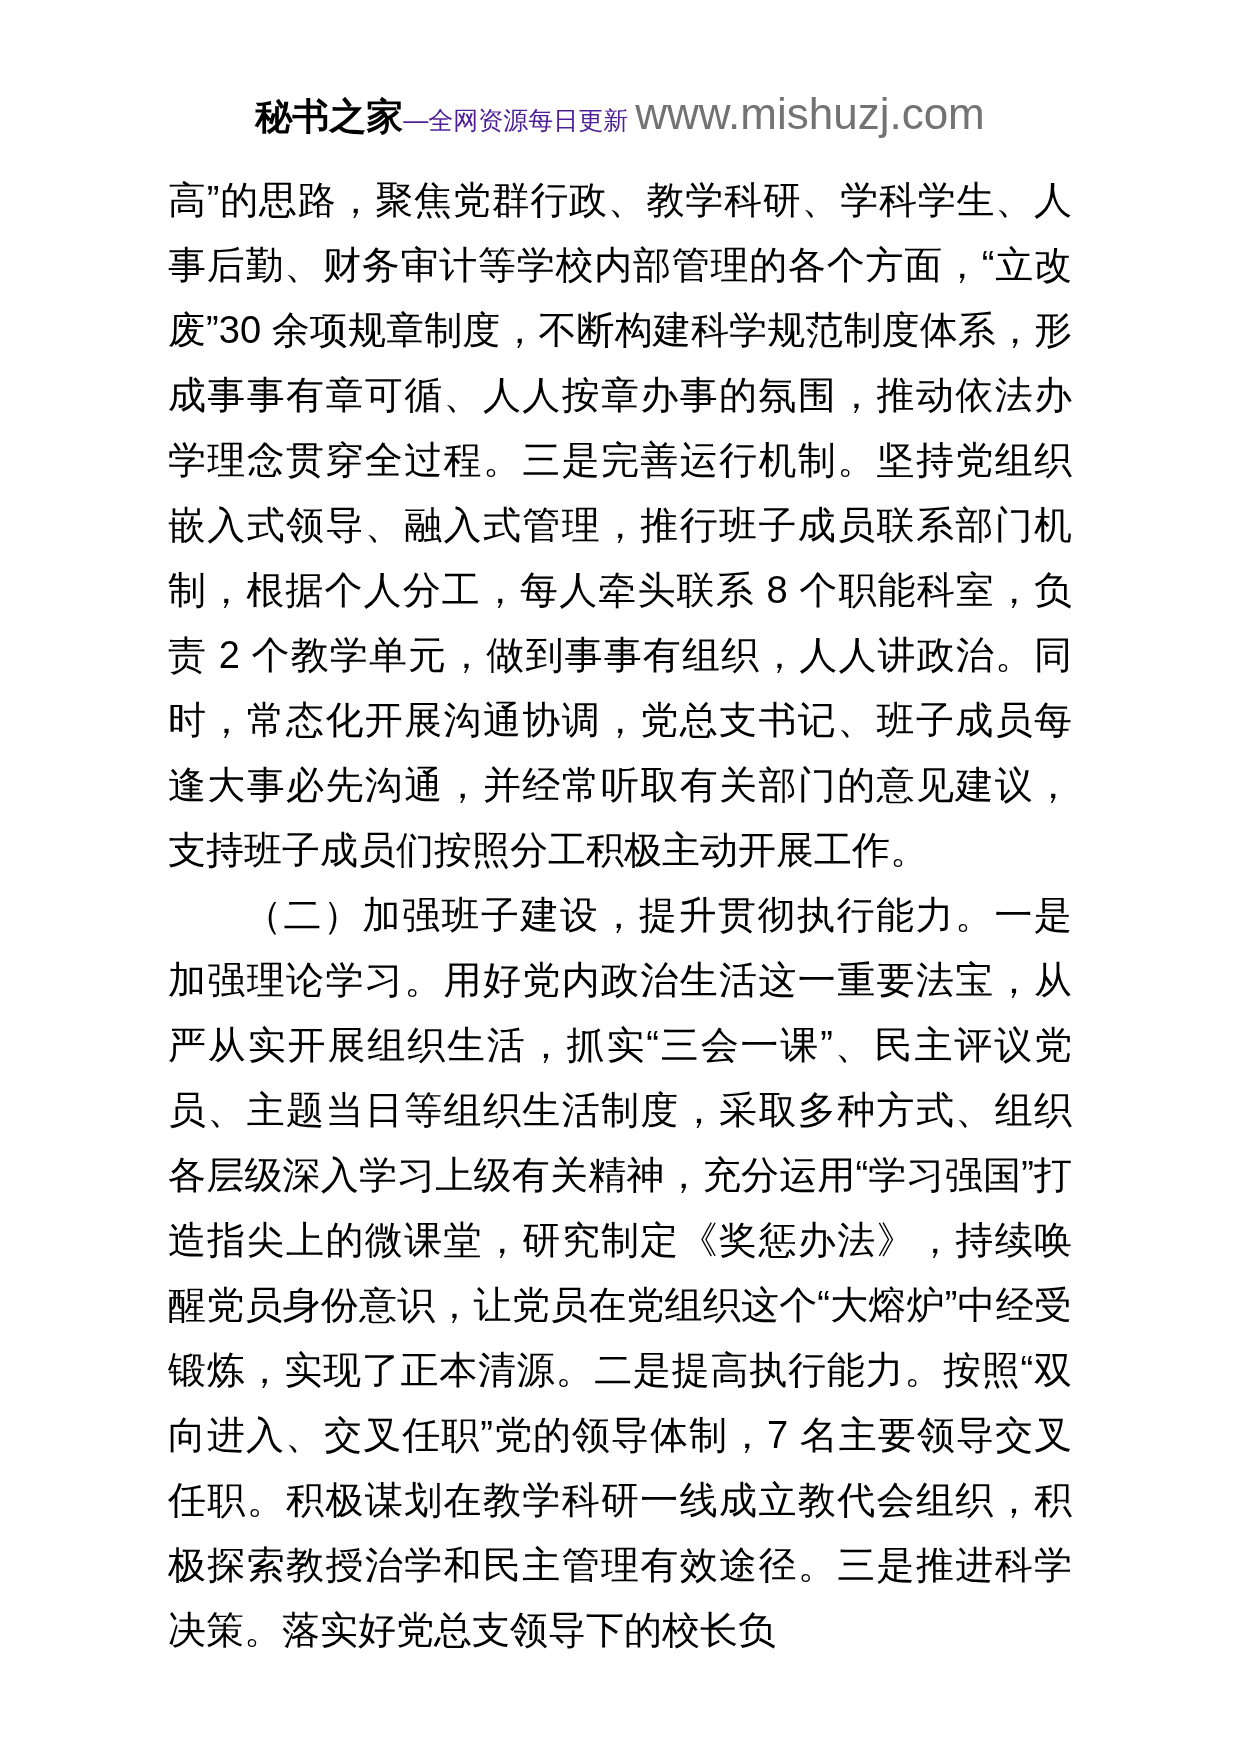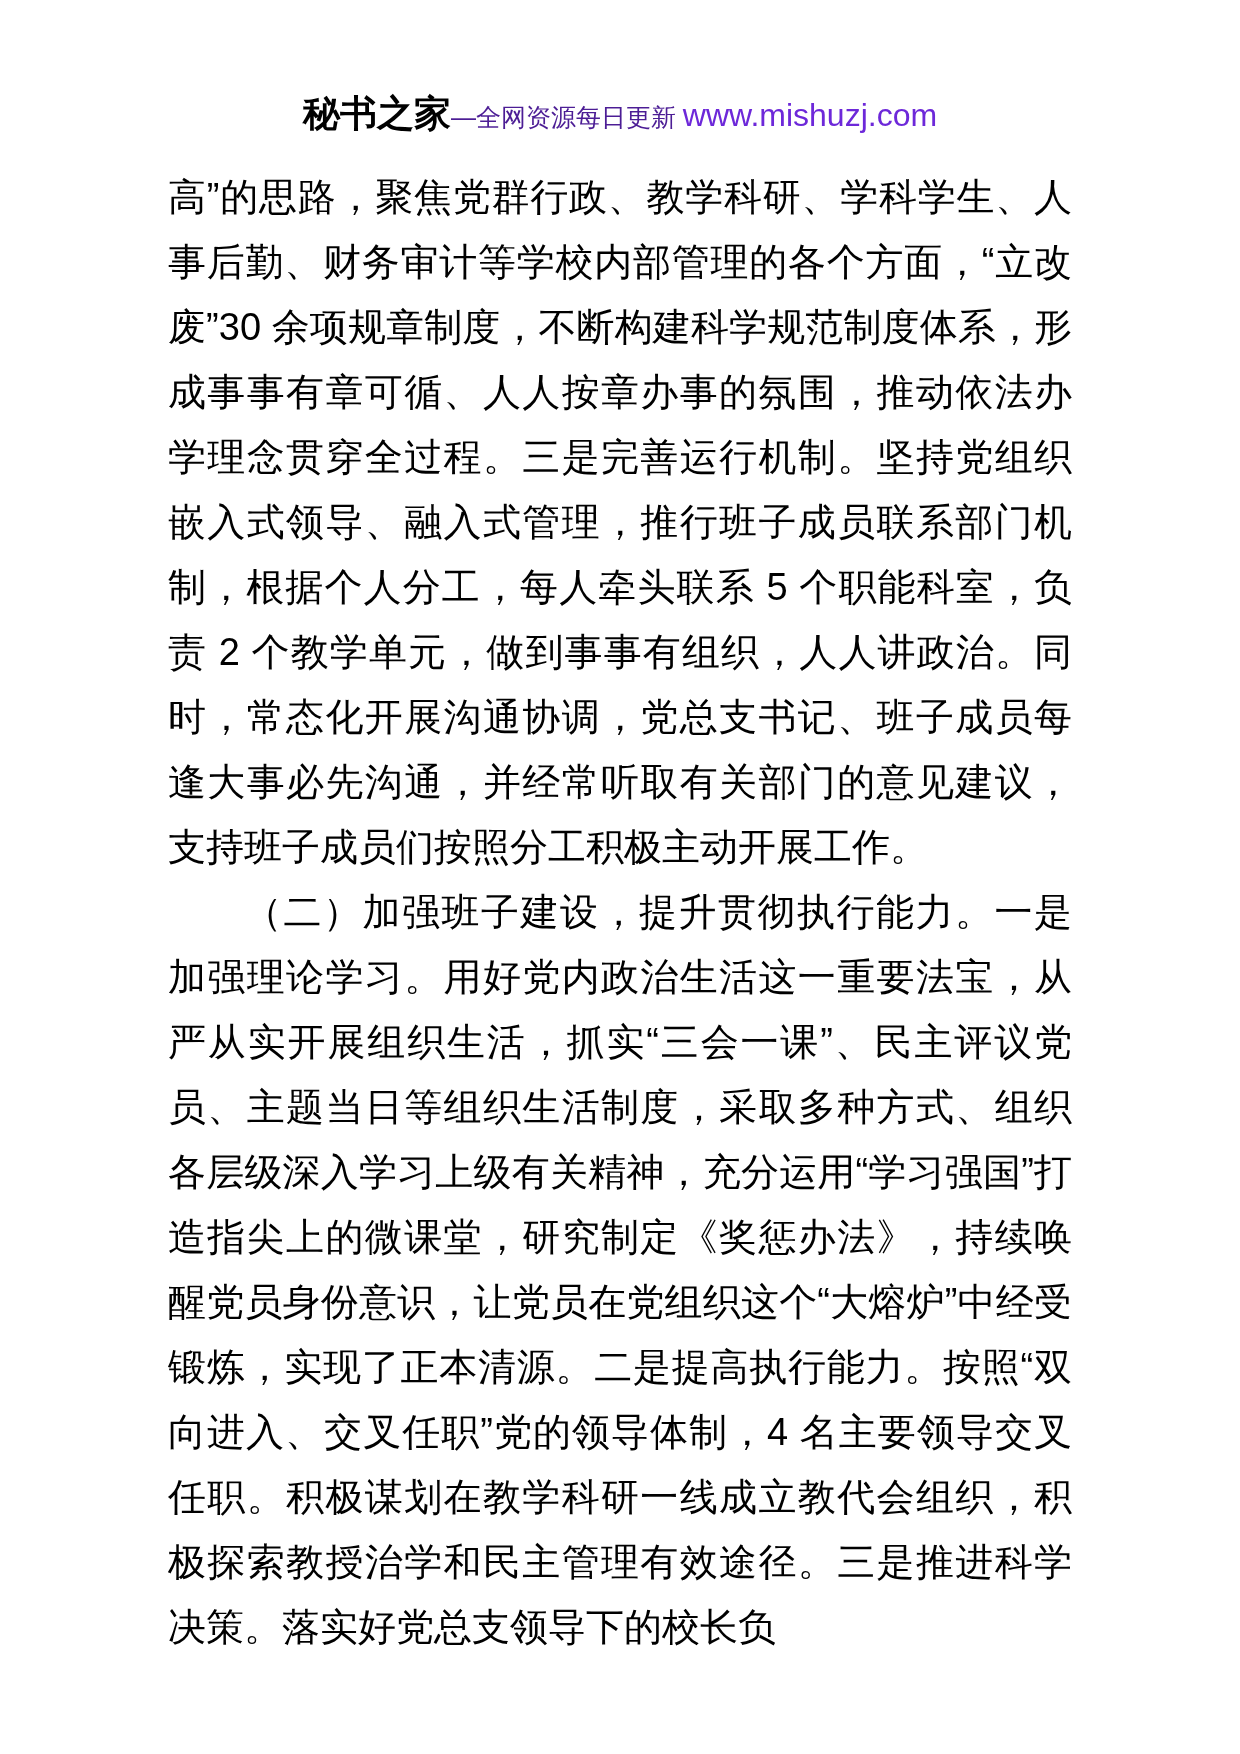--- a/index.html
+++ b/index.html
@@ -25,22 +25,22 @@
   .site-name {
     color: #000000;
     font-weight: bold;
     font-size: 37px;
   }
   .tagline {
     color: #4c1d95;
     font-size: 25px;
   }
   .site-url {
-    color: #6d28d9;
-    font-size: 32px;
+    color: #737373;
+    font-size: 44px;
   }
   .content {
     margin-left: 168px;
     margin-top: 22px;
     width: 904px;
     color: #000000;
     font-size: 38px;
     line-height: 65px;
     text-align: justify;
     text-justify: inter-ideograph;
@@ -56,17 +56,17 @@
 </head>
 <body>
 
 <div class="page">
 
   <div class="header">
     <span class="site-name">秘书之家</span><span class="tagline">—全网资源每日更新 </span><span class="site-url">www.mishuzj.com</span>
   </div>
 
   <div class="content">
-    <p>高”的思路，聚焦党群行政、教学科研、学科学生、人事后勤、财务审计等学校内部管理的各个方面，“立改废”30 余项规章制度，不断构建科学规范制度体系，形成事事有章可循、人人按章办事的氛围，推动依法办学理念贯穿全过程。三是完善运行机制。坚持党组织嵌入式领导、融入式管理，推行班子成员联系部门机制，根据个人分工，每人牵头联系 5 个职能科室，负责 2 个教学单元，做到事事有组织，人人讲政治。同时，常态化开展沟通协调，党总支书记、班子成员每逢大事必先沟通，并经常听取有关部门的意见建议，支持班子成员们按照分工积极主动开展工作。</p>
-    <p class="indent">（二）加强班子建设，提升贯彻执行能力。一是加强理论学习。用好党内政治生活这一重要法宝，从严从实开展组织生活，抓实“三会一课”、民主评议党员、主题当日等组织生活制度，采取多种方式、组织各层级深入学习上级有关精神，充分运用“学习强国”打造指尖上的微课堂，研究制定《奖惩办法》，持续唤醒党员身份意识，让党员在党组织这个“大熔炉”中经受锻炼，实现了正本清源。二是提高执行能力。按照“双向进入、交叉任职”党的领导体制，4 名主要领导交叉任职。积极谋划在教学科研一线成立教代会组织，积极探索教授治学和民主管理有效途径。三是推进科学决策。落实好党总支领导下的校长负</p>
+    <p>高”的思路，聚焦党群行政、教学科研、学科学生、人事后勤、财务审计等学校内部管理的各个方面，“立改废”30 余项规章制度，不断构建科学规范制度体系，形成事事有章可循、人人按章办事的氛围，推动依法办学理念贯穿全过程。三是完善运行机制。坚持党组织嵌入式领导、融入式管理，推行班子成员联系部门机制，根据个人分工，每人牵头联系 8 个职能科室，负责 2 个教学单元，做到事事有组织，人人讲政治。同时，常态化开展沟通协调，党总支书记、班子成员每逢大事必先沟通，并经常听取有关部门的意见建议，支持班子成员们按照分工积极主动开展工作。</p>
+    <p class="indent">（二）加强班子建设，提升贯彻执行能力。一是加强理论学习。用好党内政治生活这一重要法宝，从严从实开展组织生活，抓实“三会一课”、民主评议党员、主题当日等组织生活制度，采取多种方式、组织各层级深入学习上级有关精神，充分运用“学习强国”打造指尖上的微课堂，研究制定《奖惩办法》，持续唤醒党员身份意识，让党员在党组织这个“大熔炉”中经受锻炼，实现了正本清源。二是提高执行能力。按照“双向进入、交叉任职”党的领导体制，7 名主要领导交叉任职。积极谋划在教学科研一线成立教代会组织，积极探索教授治学和民主管理有效途径。三是推进科学决策。落实好党总支领导下的校长负</p>
   </div>
 
 </div>
 
 </body></html>

